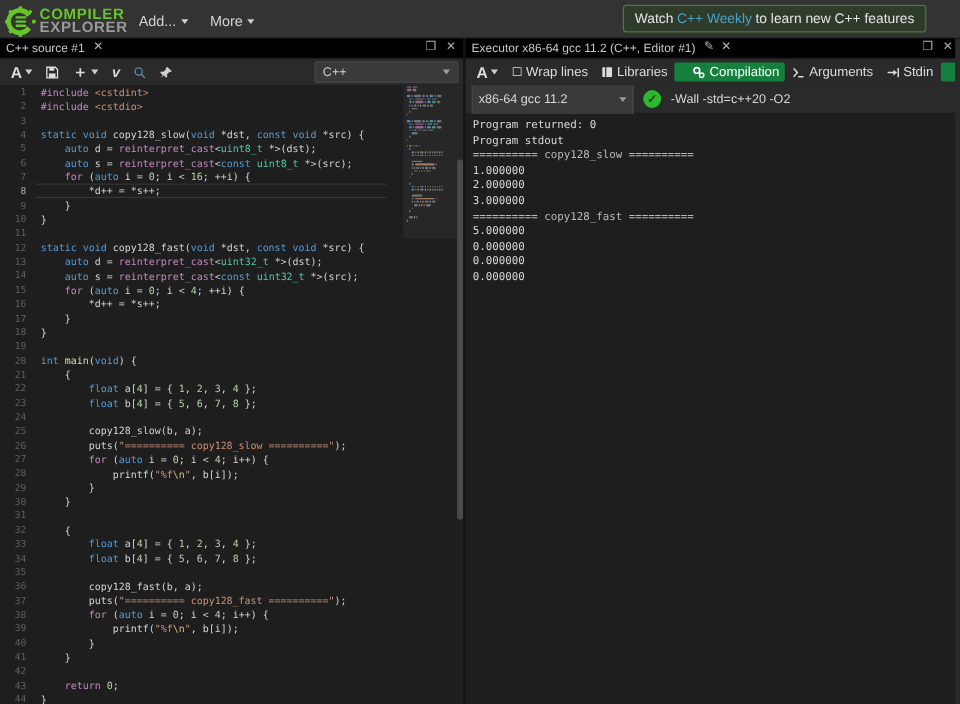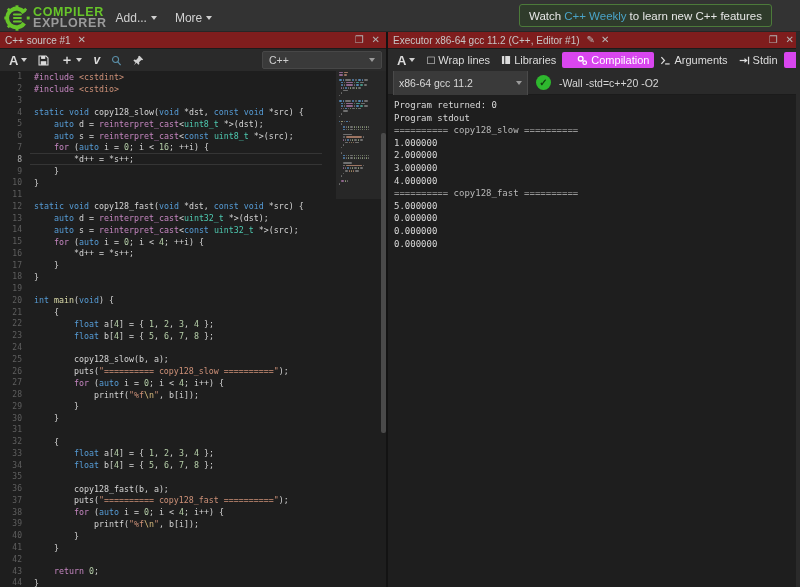--- a/index.html
+++ b/index.html
@@ -45,21 +45,21 @@
   }
   #promo .accent { color: #4aa3c7; margin: 0 3px; }
 
   
   #panes { display: flex; width: 800px; height: 555px; }
   .pane { display: flex; flex-direction: column; height: 555px; background: #1f1f1f; }
   #editor-pane { width: 388px; border-right: 2px solid #131313; }
   #exec-pane { width: 412px; }
 
   .pane-header {
-    height: 17px; background: #7f1d1d;
+    height: 17px; background: #000000;
     display: flex; align-items: center;
     font-size: 10px; color: #c6c6c6;
     padding: 0 5px; position: relative;
     border-bottom: 1px solid #1b1b1b;
   }
   .pane-title { white-space: nowrap; }
   .hdr-icons { display: flex; gap: 6px; margin-left: 7px; align-items: center; color: #b8b8b8; }
   .hdr-icons-right { position: absolute; right: 6px; display: flex; gap: 8px; color: #b0b0b0; }
   .hdr-ic { font-size: 10px; line-height: 1; cursor: pointer; }
 
@@ -67,21 +67,21 @@
     height: 22px; background: #2a2a2a;
     display: flex; align-items: center;
     padding: 0 4px; gap: 1px; position: relative;
   }
   .tb-btn {
     display: flex; align-items: center; gap: 3px;
     color: #dcdcdc; font-size: 11px;
     padding: 2px 5px; border-radius: 2px; cursor: pointer;
     white-space: nowrap;
   }
-  .tb-btn.active { background: #d946ef; color: #ffffff; padding-left: 15px; }
+  .tb-btn.active { background: #15803d; color: #ffffff; padding-left: 15px; }
   .tb-ico { font-size: 11px; display: inline-block; }
   .tb-bold { font-weight: bold; font-size: 13px; }
 
   #lang-select {
     position: absolute; right: 4px; top: 2px;
     width: 120px; height: 18px;
     background: #3a3a3a; border: 1px solid #474747; border-radius: 2px;
     color: #cfcfcf; font-size: 10.5px;
     display: flex; align-items: center; padding: 0 6px;
     cursor: pointer;
@@ -652,21 +652,20 @@
       <div id="opt-flags">-Wall -std=c++20 -O2</div>
     </div>
 
     <div id="exec-output">
         <div class="out-line out-val">Program returned: 0</div>
         <div class="out-line out-val">Program stdout</div>
         <div class="out-line out-dim">========== copy128_slow ==========</div>
         <div class="out-line out-val">1.000000</div>
         <div class="out-line out-val">2.000000</div>
         <div class="out-line out-val">3.000000</div>
-        <div class="out-line out-val">4.000000</div>
         <div class="out-line out-dim">========== copy128_fast ==========</div>
         <div class="out-line out-val">5.000000</div>
         <div class="out-line out-val">0.000000</div>
         <div class="out-line out-val">0.000000</div>
         <div class="out-line out-val">0.000000</div>
       </div>
   </div>
 </div>
 
 <div id="right-edge"></div>

